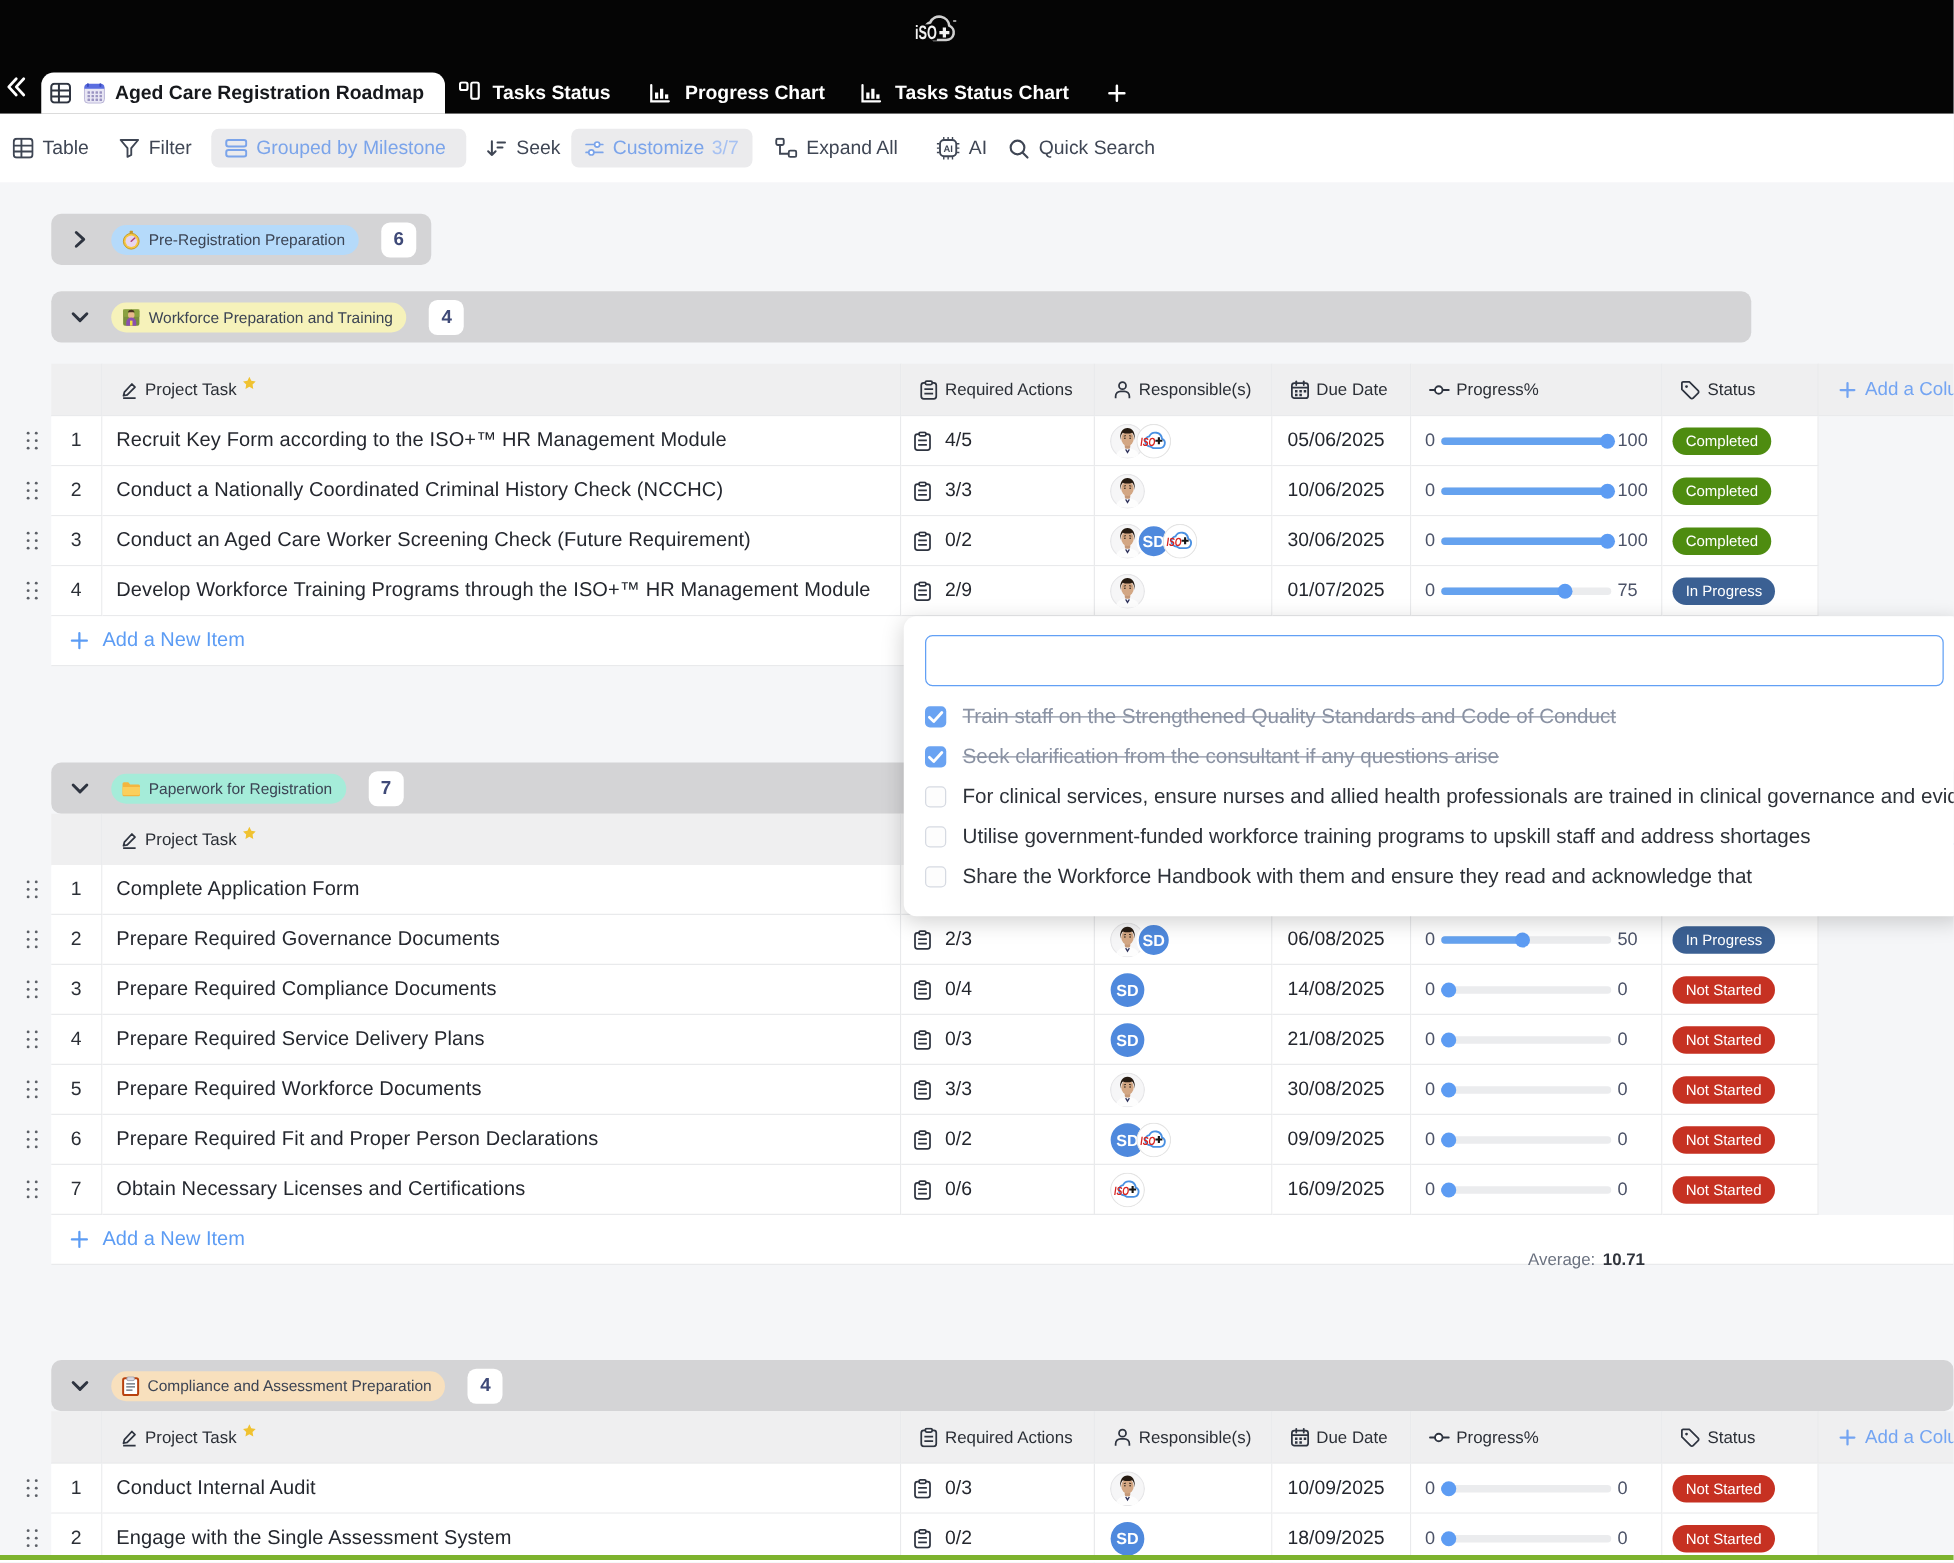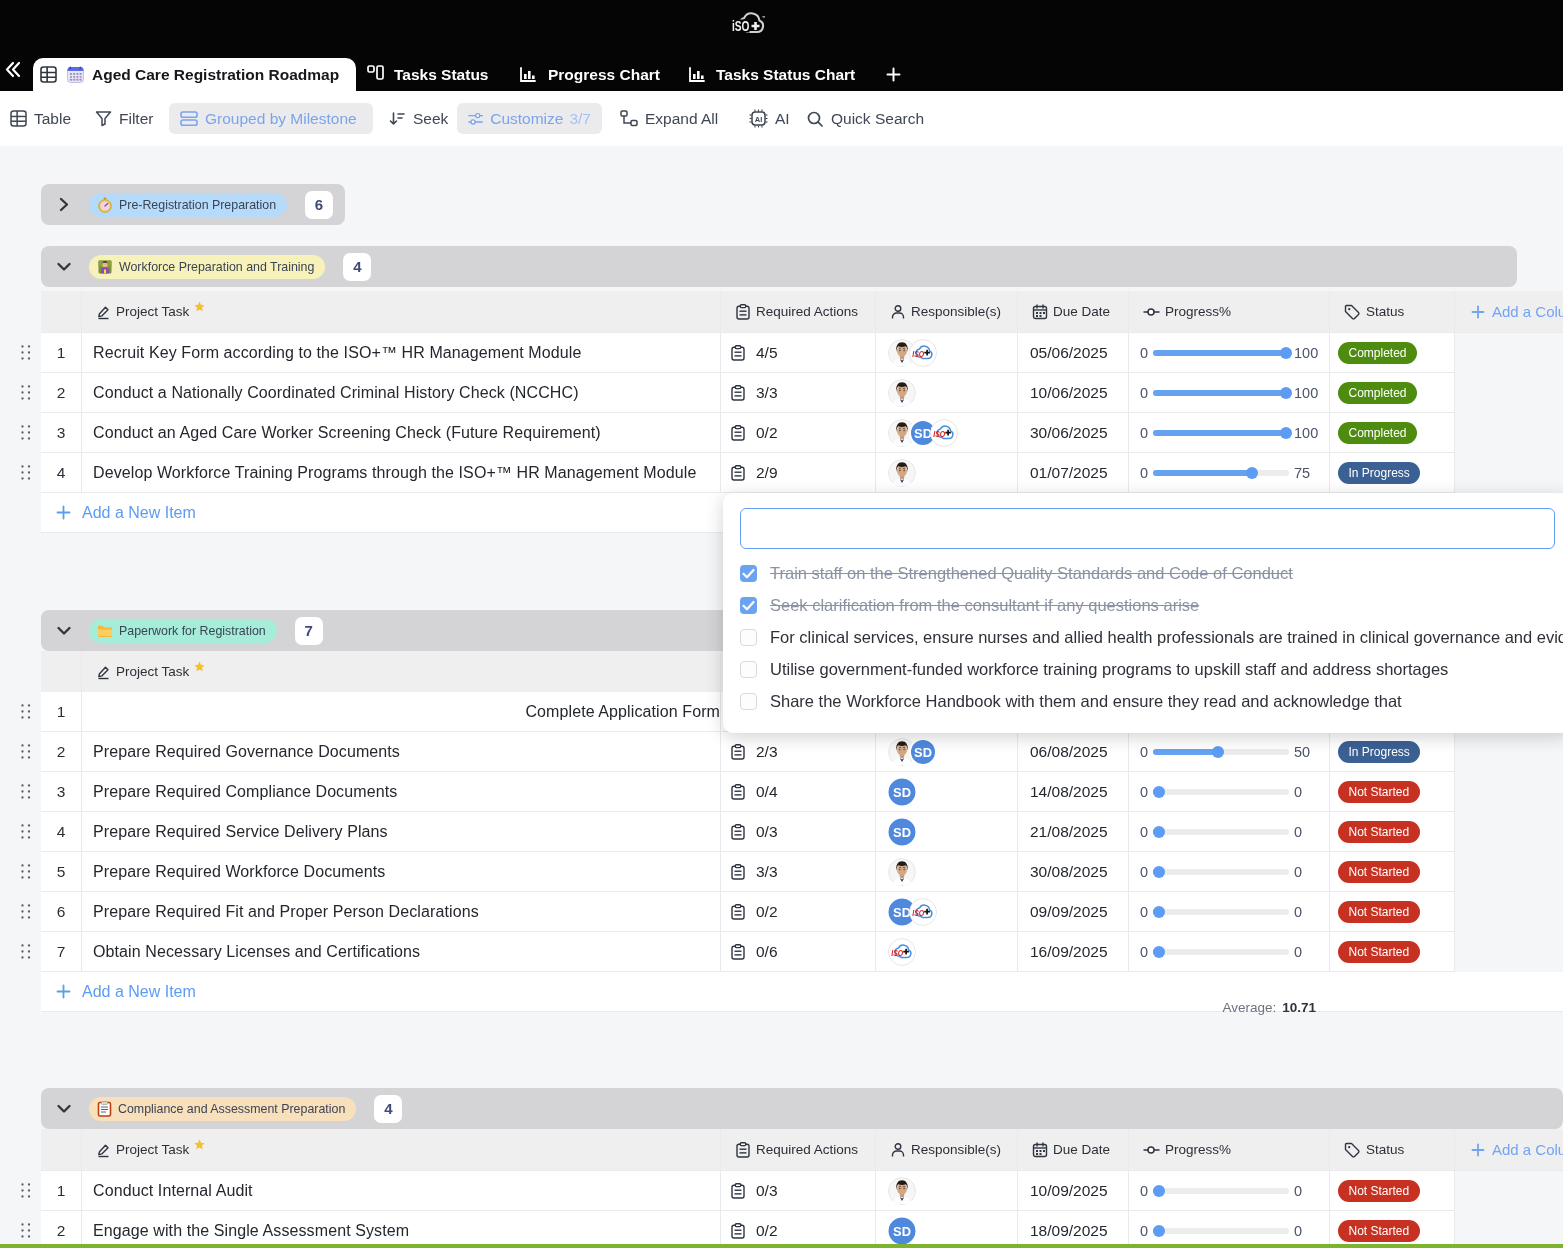--- a/index.html
+++ b/index.html
@@ -202,36 +202,36 @@
     </div>
 <div class="tbitem" style="left:806px">
       <svg width="18" height="18" viewBox="0 0 18 18" style="">
         <circle cx="8" cy="8" r="5.5" fill="none" stroke="#3f4654" stroke-width="1.7"></circle>
         <line x1="12.2" y1="12.2" x2="16" y2="16" stroke="#3f4654" stroke-width="1.7" stroke-linecap="round"></line>
       </svg>
       <span>Quick Search</span>
     </div>
 </div>
 <div id="content">
-    <div class="groupbar" style="top:38px;width:304px">
+    <div class="groupbar" style="top:25px;width:304px">
       <span class="chev"><svg width="17" height="17" viewBox="0 0 17 17" style="">
           <path d="M6 3 L12 8.5 L6 14" fill="none" stroke="#2e3440" stroke-width="2.3" stroke-linecap="round" stroke-linejoin="round"></path>
         </svg></span>
       <span class="gpill" style="background:#b5dafa">
         <svg width="16" height="16" viewBox="0 0 16 16" style="">
           <circle cx="8" cy="9" r="6.3" fill="#f5c842" stroke="#c79a2a" stroke-width="0.8"></circle>
           <circle cx="8" cy="9" r="4.6" fill="#e8d5ef"></circle>
           <rect x="6.7" y="0.6" width="2.6" height="2" rx="0.5" fill="#c79a2a"></rect>
           <path d="M8 9 L10.8 6.4" stroke="#b0457a" stroke-width="1.3" stroke-linecap="round"></path>
         </svg>
         <span>Pre-Registration Preparation</span>
       </span>
       <span class="gcount">6</span>
     </div>
-    <div class="groupbar" style="top:100px;width:1476px">
+    <div class="groupbar" style="top:87px;width:1360px">
       <span class="chev"><svg width="17" height="17" viewBox="0 0 17 17" style="">
           <path d="M3.5 6 L9 11.5 L14.5 6" fill="none" stroke="#2e3440" stroke-width="2.3" stroke-linecap="round" stroke-linejoin="round"></path>
         </svg></span>
       <span class="gpill" style="background:#f6f2ba">
         <svg width="16" height="16" viewBox="0 0 16 16" style="">
           <rect x="1.5" y="1.5" width="13" height="13" rx="1.5" fill="#7a8f3c"></rect>
           <rect x="1.5" y="1.5" width="13" height="6" fill="#8aa23f"></rect>
           <circle cx="8" cy="6" r="2.6" fill="#e8b88a"></circle>
           <path d="M5.2 3.8 a3 3 0 0 1 5.6 0 z" fill="#4a3420"></path>
           <path d="M4 14.5 v-2.5 a4 4 0 0 1 8 0 v2.5 z" fill="#8a4fb0"></path>
@@ -703,21 +703,21 @@
           <circle cx="2.5" cy="2.5" r="1.15" fill="#5b5f66"></circle>
           <circle cx="9" cy="2.5" r="1.15" fill="#5b5f66"></circle>
           <circle cx="2.5" cy="8.5" r="1.15" fill="#5b5f66"></circle>
           <circle cx="9" cy="8.5" r="1.15" fill="#5b5f66"></circle>
           <circle cx="2.5" cy="14.5" r="1.15" fill="#5b5f66"></circle>
           <circle cx="9" cy="14.5" r="1.15" fill="#5b5f66"></circle>
         </svg></div>
       <div class="cell " style="left:0px;width:41px;">
         <span class="num">1</span>
       </div>
-      <div class="cell " style="left:41px;width:639px;justify-content:flex-end;">
+      <div class="cell " style="left:41px;width:639px;">
         <span class="task">Complete Application Form</span>
       </div>
       <div class="cell " style="left:680px;width:155px;">
         <span class="req">
           <svg width="16" height="16" viewBox="0 0 16 16" style="">
             <rect x="2" y="2.2" width="12" height="12.8" rx="2" fill="none" stroke="#2e3440" stroke-width="1.4"></rect>
             <rect x="5.3" y="0.8" width="5.4" height="2.8" rx="1" fill="#fff" stroke="#2e3440" stroke-width="1.4"></rect>
             <line x1="4.5" y1="7.2" x2="11.5" y2="7.2" stroke="#2e3440" stroke-width="1.4"></line>
             <line x1="4.5" y1="10.88" x2="11.5" y2="10.88" stroke="#2e3440" stroke-width="1.4"></line>
           </svg>

